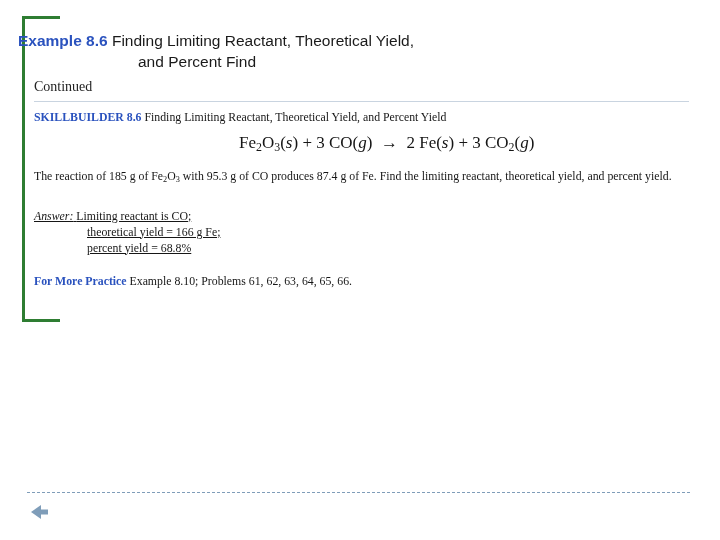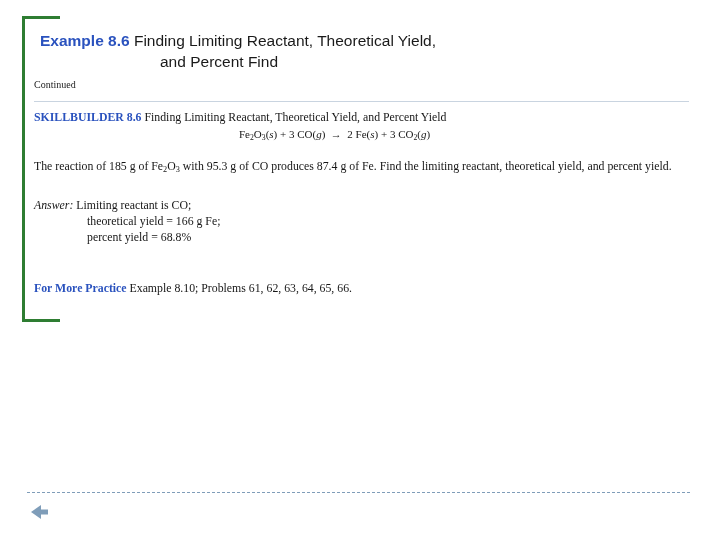--- a/index.html
+++ b/index.html
@@ -25,21 +25,21 @@
     border-left: 3px solid #2e7d32;
     border-top: 3px solid #2e7d32;
     border-bottom: 3px solid #2e7d32;
     box-sizing: border-box;
     pointer-events: none;
   }
 
   
   .header {
     position: absolute;
-    left: 40px;
+    left: 18px;
     top: 30px;
     width: 640px;
   }
   .title-line {
     font-family: "Liberation Sans", sans-serif;
     font-size: 15.5px;
     color: #1a1a1a;
     line-height: 21px;
     white-space: nowrap;
   }
@@ -54,21 +54,21 @@
     font-size: 15.5px;
     color: #1a1a1a;
     line-height: 21px;
     padding-left: 120px;
   }
   .continued {
     position: absolute;
     left: 34px;
     top: 79px;
     font-family: "Liberation Serif", serif;
-    font-size: 10px;
+    font-size: 14px;
     color: #222222;
   }
 
   
   .hdr-rule {
     position: absolute;
     left: 34px;
     top: 101px;
     width: 655px;
     height: 1px;
@@ -79,49 +79,50 @@
   .body {
     position: absolute;
     left: 34px;
     top: 110px;
     width: 660px;
     font-size: 11.8px;
     color: #161616;
     line-height: 15px;
   }
   .skillbuilder {
-    margin-bottom: 2px;
+    margin-bottom: 10px;
   }
   .sb-head {
     color: #2a52be;
     font-weight: bold;
   }
   .sb-rest {
     color: #161616;
   }
   .intro {
     margin-bottom: 12px;
   }
   .equation {
     text-align: left;
     padding-left: 205px;
-    font-size: 11px;
+    font-size: 17px;
     margin-bottom: 14px;
     white-space: nowrap;
   }
   sub { font-size: 70%; vertical-align: -0.25em; }
   .ital { font-style: italic; }
   .para {
     width: 655px;
     margin-bottom: 20px;
     line-height: 15.5px;
   }
   .answer-block {
-    margin-bottom: 36px;
+    margin-bottom: 18px;
     line-height: 16px;
+    text-decoration: underline;
   }
   .ans-label {
     font-style: italic;
   }
   .ans-indent {
     padding-left: 53px;
   }
   .practice {
     margin-top: 0;
   }

